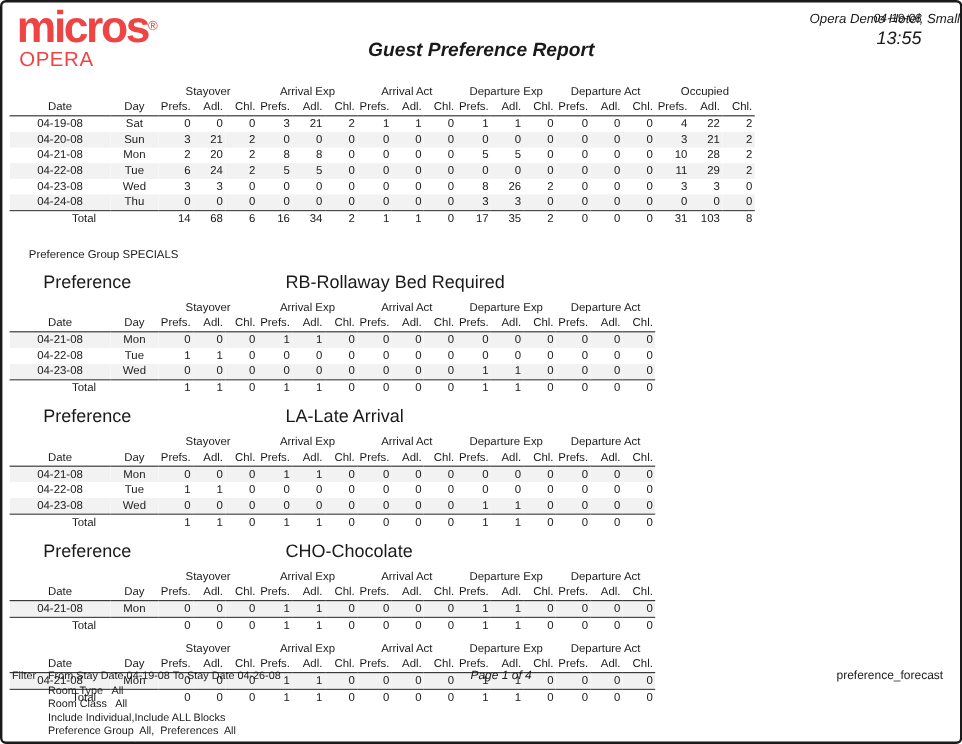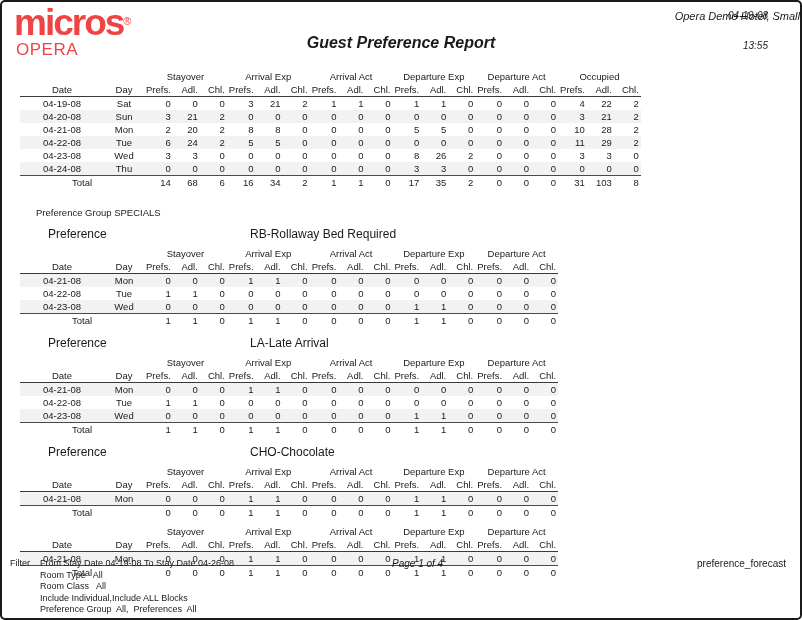--- a/index.html
+++ b/index.html
@@ -22,39 +22,39 @@
   .logo .opera { font-size:17px; letter-spacing:0.5px; margin:0 0 0 2px; }
   .hotel-name {
     position:absolute; left:0; right:0; top:8px; text-align:right;
     font-style:italic; font-size:11px;
   }
   .report-title {
     position:absolute; left:0; right:0; top:32px; text-align:center;
     font-style:italic; font-weight:bold; font-size:16px;
   }
   .head-date { position:absolute; right:32px; top:8px; font-style:italic; font-size:10px; }
-  .head-time { position:absolute; right:32px; top:38px; font-style:italic; font-size:10px; }
+  .head-time { position:absolute; right:32px; top:22px; font-style:italic; font-size:15px; }
 
   
-  .content { padding-left:18px; }
+  .content { padding-left:6px; }
   table.rpt { border-collapse:collapse; table-layout:fixed; margin-top:6px; }
   table.rpt th, table.rpt td {
     font-size:9.5px; font-weight:normal; height:13px; line-height:13px;
     padding:0 2px; white-space:nowrap; overflow:hidden;
   }
   col.c-date { width:84px; } col.c-day { width:40px; } col.c-num { width:27px; }
   th.group { text-align:center; }
   .colh { border-bottom:1px solid #3a3a3a; }
   .num { text-align:right; }
   .left { text-align:center; }
   tr.stripe td { background:#f2f2f2; }
   tr.total td { border-top:1px solid #4a4a4a; }
 
   .group-line { margin:18px 0 0 16px; font-size:9.5px; }
-  .pref-line { margin:9px 0 0 28px; font-size:12px; }
+  .pref-line { margin:9px 0 0 28px; font-size:15px; }
   .pref-label { display:inline-block; width:202px; }
 
   
   .footer { position:absolute; left:8px; right:14px; top:556px; font-size:9px; }
   .filter-label { position:absolute; left:0; top:0; }
   .filter-lines { margin-left:30px; }
   .filter-line { white-space:pre; line-height:11.5px; }
   .page-num { position:absolute; left:382px; top:0; font-style:italic; font-size:10px; }
   .report-name { position:absolute; right:0; top:0; font-size:10px; }
 </style>

